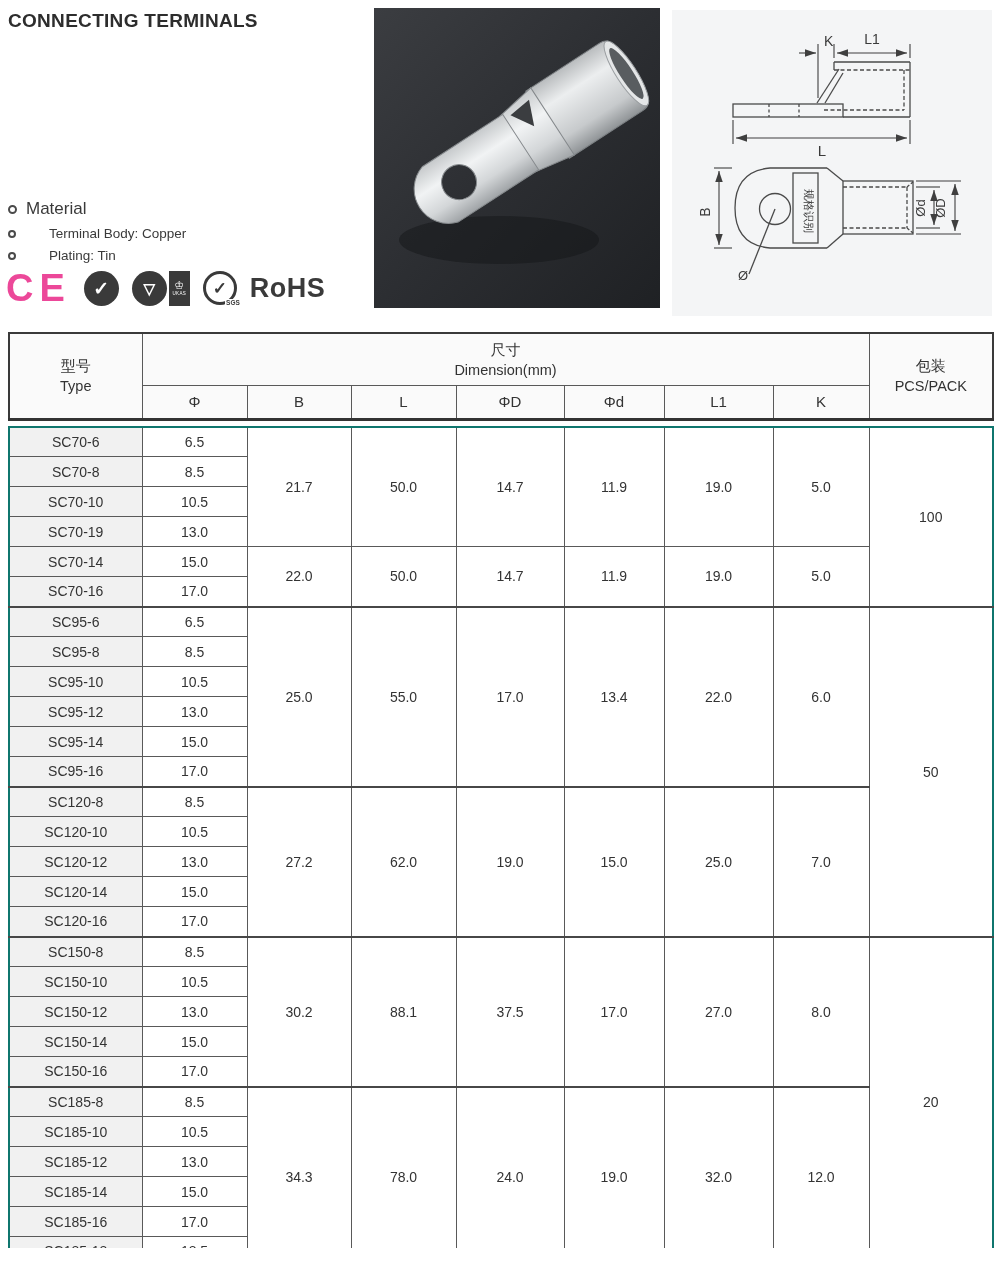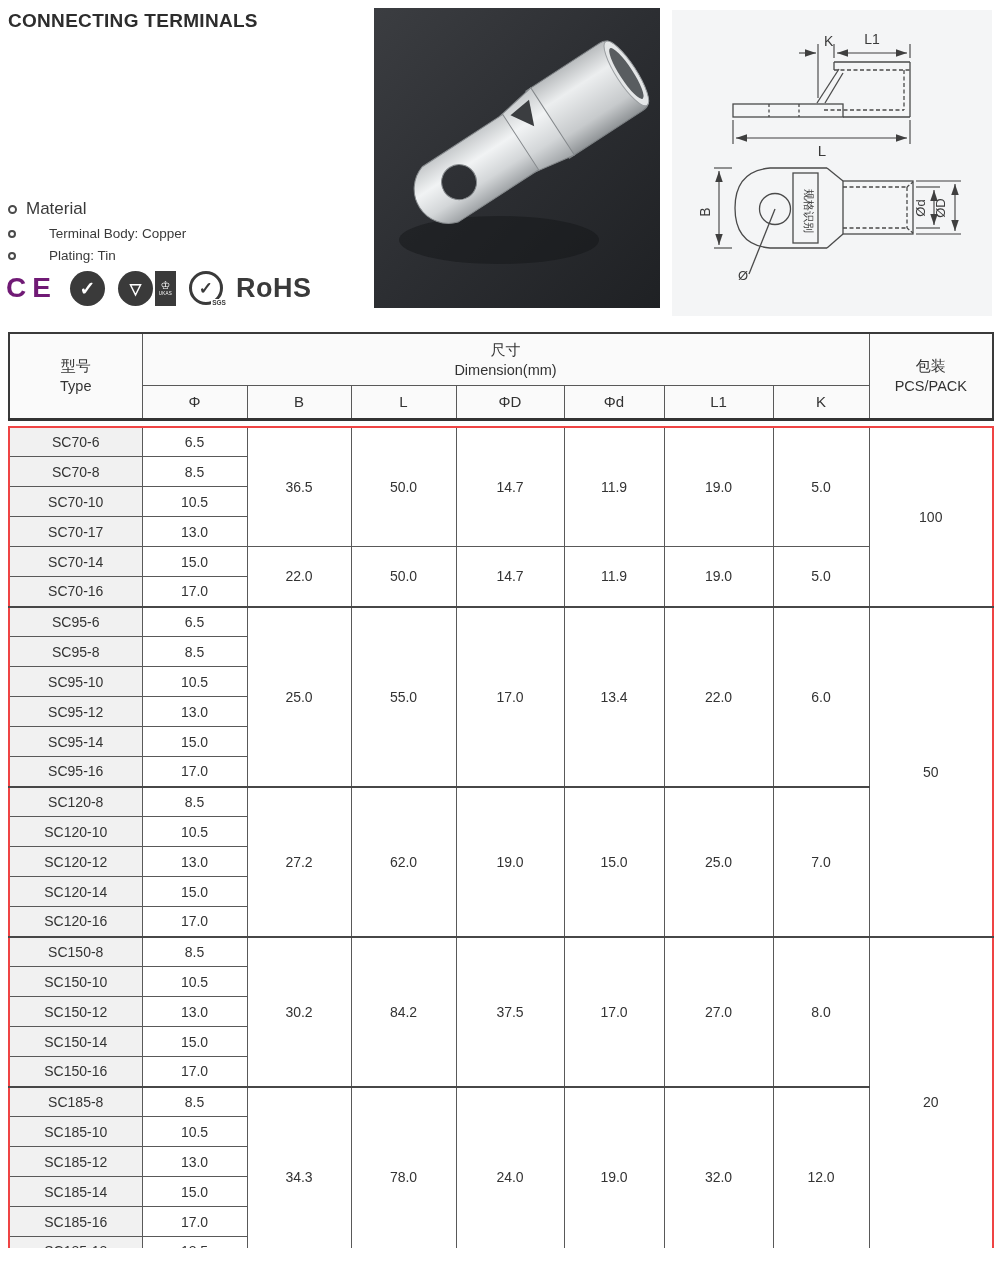--- a/index.html
+++ b/index.html
@@ -11,21 +11,21 @@
   .title { position:absolute; left:8px; top:10px; font-size:19px; font-weight:bold; color:#2d2d2d; letter-spacing:0.3px; }
 
   .material { position:absolute; left:8px; top:199px; width:330px; }
   .mat-row { display:flex; align-items:center; margin-bottom:7px; }
   .bullet { display:inline-block; width:9px; height:9px; border:2.5px solid #4a4a4a; border-radius:50%; margin-right:9px; flex:0 0 auto; }
   .bullet.small { width:8px; height:8px; border-width:2px; }
   .mat-head { font-size:17px; color:#3a3a3a; }
   .mat-item { font-size:13.5px; color:#3a3a3a;margin-left:24px; }
 
   .certs { position:absolute; left:6px; top:268px; display:flex; align-items:center; gap:13px; height:40px; }
-  .ce { font-size:28px; font-weight:bold; color:#701a75; letter-spacing:6px; }
+  .ce { font-size:38px; font-weight:bold; color:#ec4899; letter-spacing:6px; }
   .badge-circle { width:35px; height:35px; border-radius:50%; background:#3a3a3a; color:#fff; display:flex; align-items:center; justify-content:center; font-weight:bold; }
   .badge-circle .chk { font-size:19px; }
   .badge-circle .tri { font-size:15px; line-height:1; }
   .ukas-box { width:21px; height:35px; background:#3a3a3a; color:#fff; display:flex; flex-direction:column; align-items:center; justify-content:center; margin-left:2px; }
   .ukas-box .crown { font-size:11px; line-height:1; }
   .ukas-box .ukas-txt { font-size:4.5px; letter-spacing:0.3px; }
   .badge-ring { position:relative; width:34px; height:34px; border-radius:50%; border:3.5px solid #3a3a3a; background:#fff; color:#3a3a3a; display:flex; align-items:center; justify-content:center; }
   .badge-ring .chk { font-size:17px; font-weight:bold; }
   .badge-ring .sgs { position:absolute; right:-7px; bottom:-4px; font-size:6.5px; font-weight:bold; background:#fff; padding:0 1px; }
   .cert-pair { display:flex; align-items:center; }
@@ -40,21 +40,21 @@
   
   .tblwrap { position:absolute; left:8px; top:332px; width:984px; }
   table { border-collapse:collapse; table-layout:fixed; width:984px; color:#333; }
   td { border:1px solid #595959; text-align:center; vertical-align:middle; padding:0; overflow:hidden; }
   .hdr { border:2px solid #3a3a3a; border-bottom:3px solid #333; }
   .hdr td { background:#fafafa; }
   .hdr .top-row td { height:52px; }
   .hdr .sub-row td { height:34px; font-size:15px; }
   .zh { font-size:15px; line-height:1.45; }
   .en { font-size:14.5px; line-height:1.3; }
-  .bdy { border:2px solid #ef4444; margin-top:5px; }
+  .bdy { border:2px solid #0f766e; margin-top:5px; }
   .bdy td { height:30px; font-size:14px; }
   .bdy td.type { background:#f1f1f1; }
   .bdy tr.sec td { border-top:2px solid #474747; }
 </style>
 </head>
 <body>
 
 <div class="page">
 
   <div class="title">CONNECTING TERMINALS</div>
@@ -257,38 +257,38 @@
           <col style="width:108px">
           <col style="width:100px">
           <col style="width:109px">
           <col style="width:96px">
           <col style="width:124px">
       </colgroup>
       <tbody>
           <tr>
         <td class="type">SC70-6</td>
         <td>6.5</td>
-        <td rowspan="4">36.5</td>
+        <td rowspan="4">21.7</td>
         <td rowspan="4">50.0</td>
         <td rowspan="4">14.7</td>
         <td rowspan="4">11.9</td>
         <td rowspan="4">19.0</td>
         <td rowspan="4">5.0</td>
         <td rowspan="6">100</td>
       </tr>
       <tr>
         <td class="type">SC70-8</td>
         <td>8.5</td>
       </tr>
       <tr>
         <td class="type">SC70-10</td>
         <td>10.5</td>
       </tr>
       <tr>
-        <td class="type">SC70-17</td>
+        <td class="type">SC70-19</td>
         <td>13.0</td>
       </tr>
       <tr>
         <td class="type">SC70-14</td>
         <td>15.0</td>
         <td rowspan="2">22.0</td>
         <td rowspan="2">50.0</td>
         <td rowspan="2">14.7</td>
         <td rowspan="2">11.9</td>
         <td rowspan="2">19.0</td>
@@ -352,21 +352,21 @@
         <td>15.0</td>
       </tr>
       <tr>
         <td class="type">SC120-16</td>
         <td>17.0</td>
       </tr>
       <tr class="sec">
         <td class="type">SC150-8</td>
         <td>8.5</td>
         <td rowspan="5">30.2</td>
-        <td rowspan="5">84.2</td>
+        <td rowspan="5">88.1</td>
         <td rowspan="5">37.5</td>
         <td rowspan="5">17.0</td>
         <td rowspan="5">27.0</td>
         <td rowspan="5">8.0</td>
         <td rowspan="11">20</td>
       </tr>
       <tr>
         <td class="type">SC150-10</td>
         <td>10.5</td>
       </tr>

